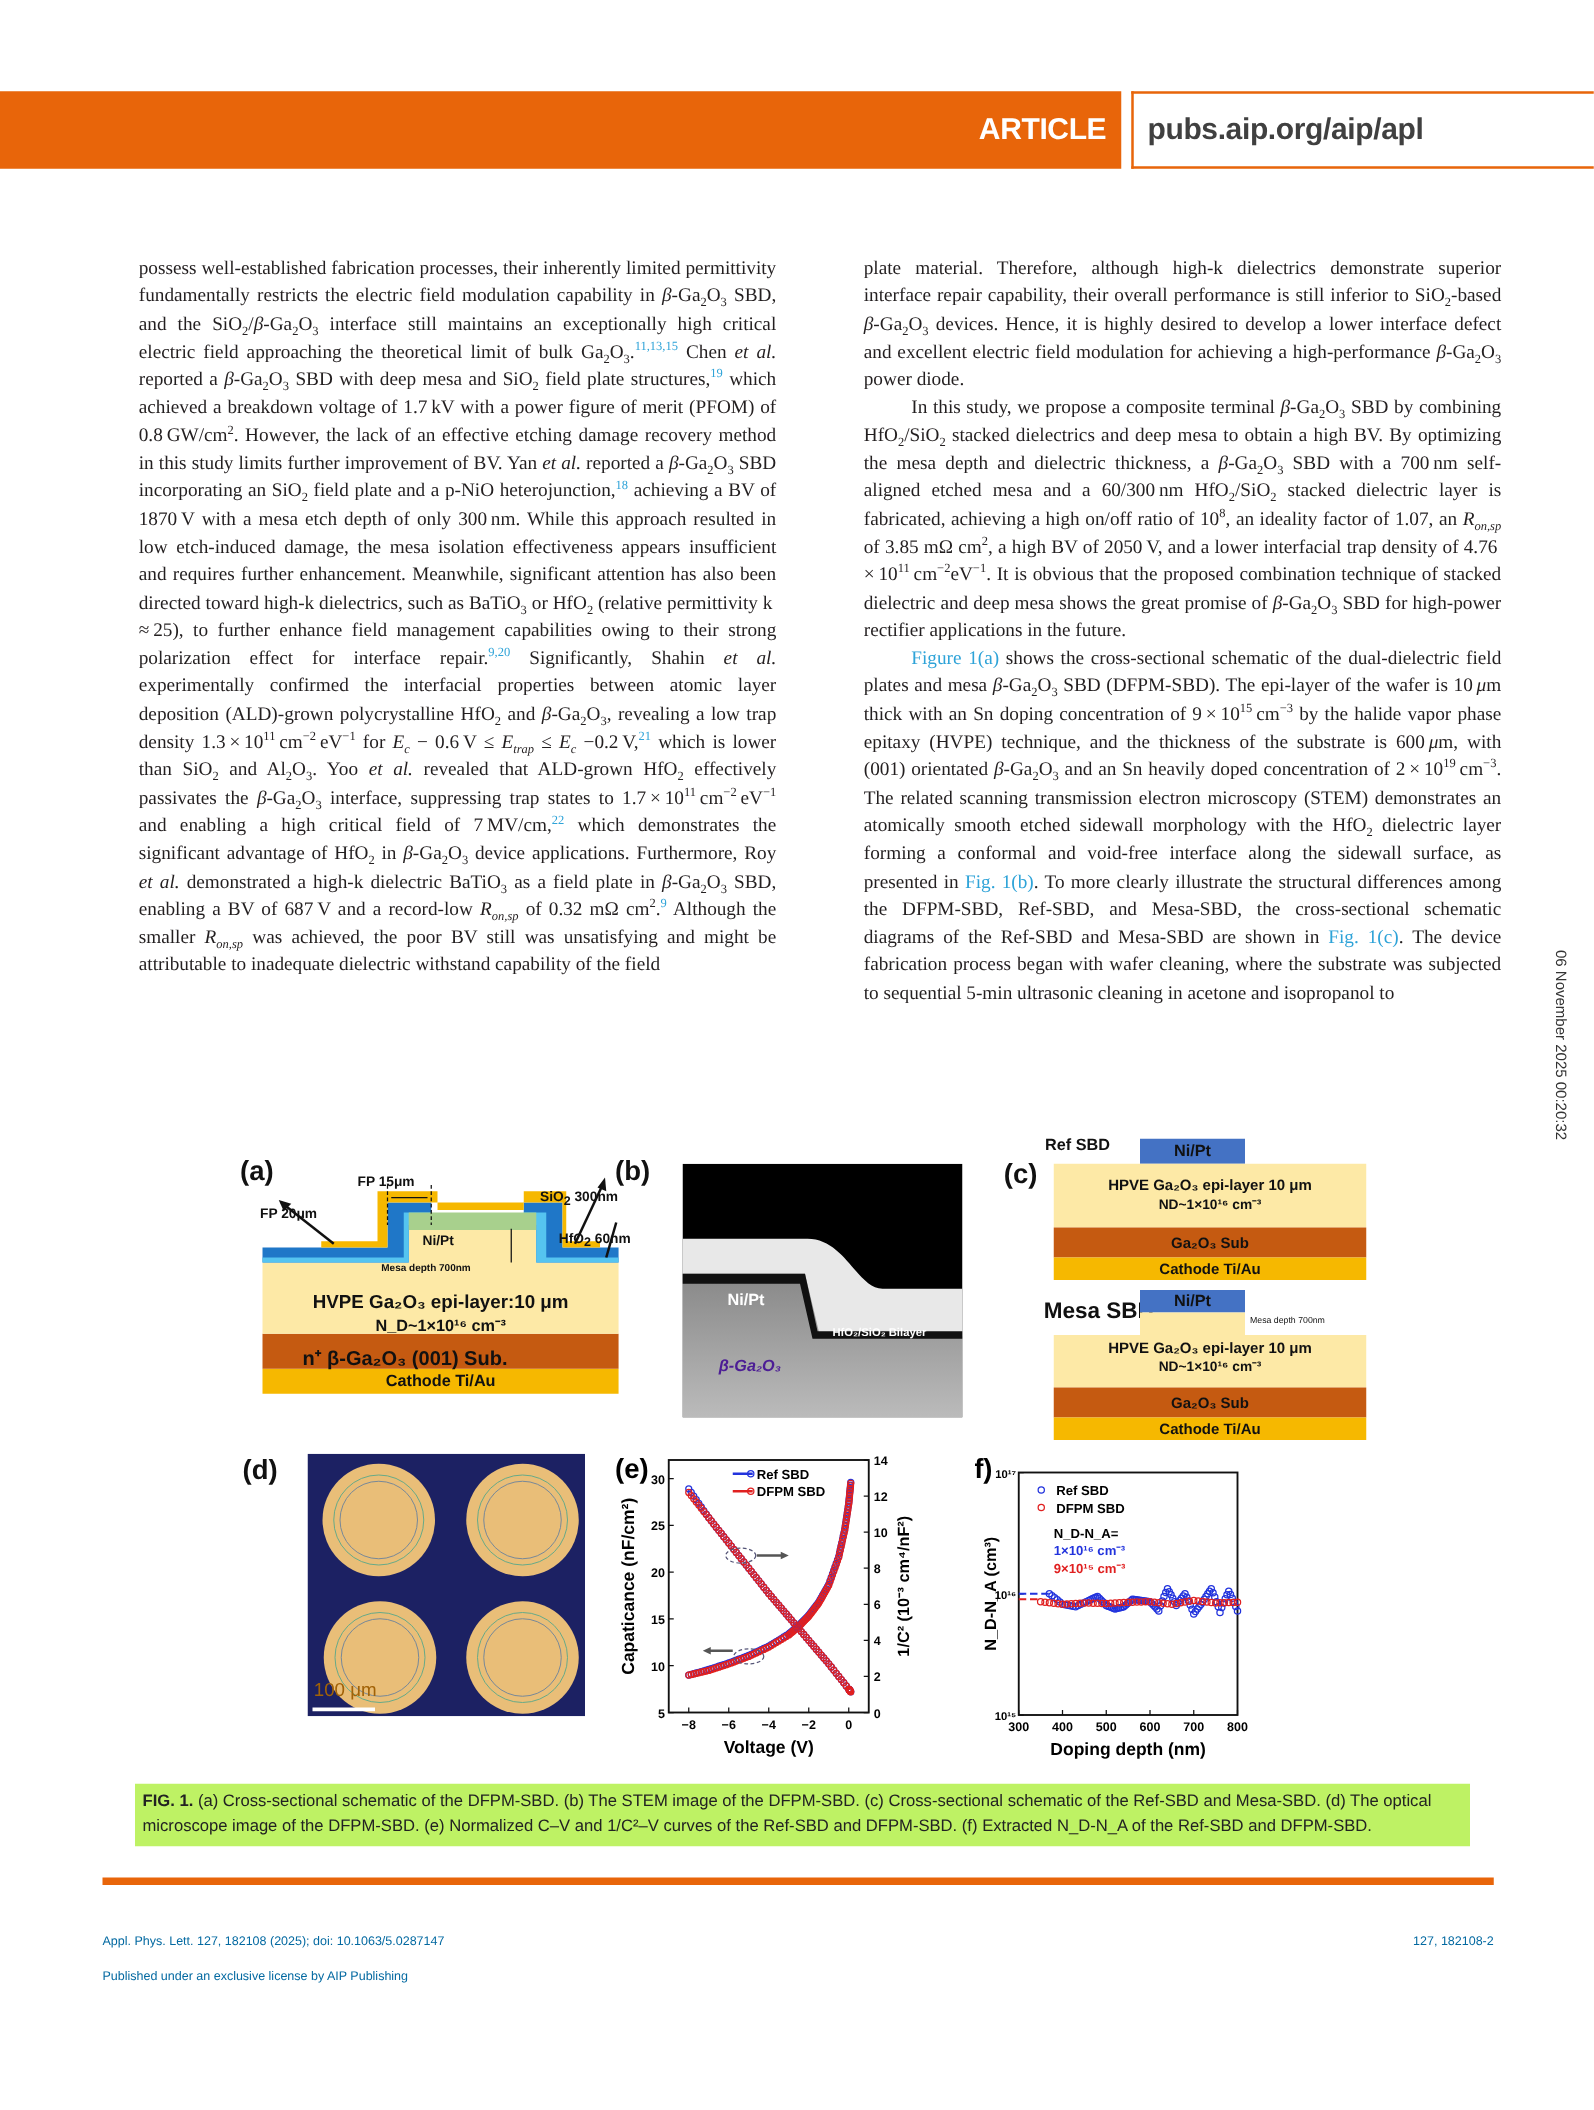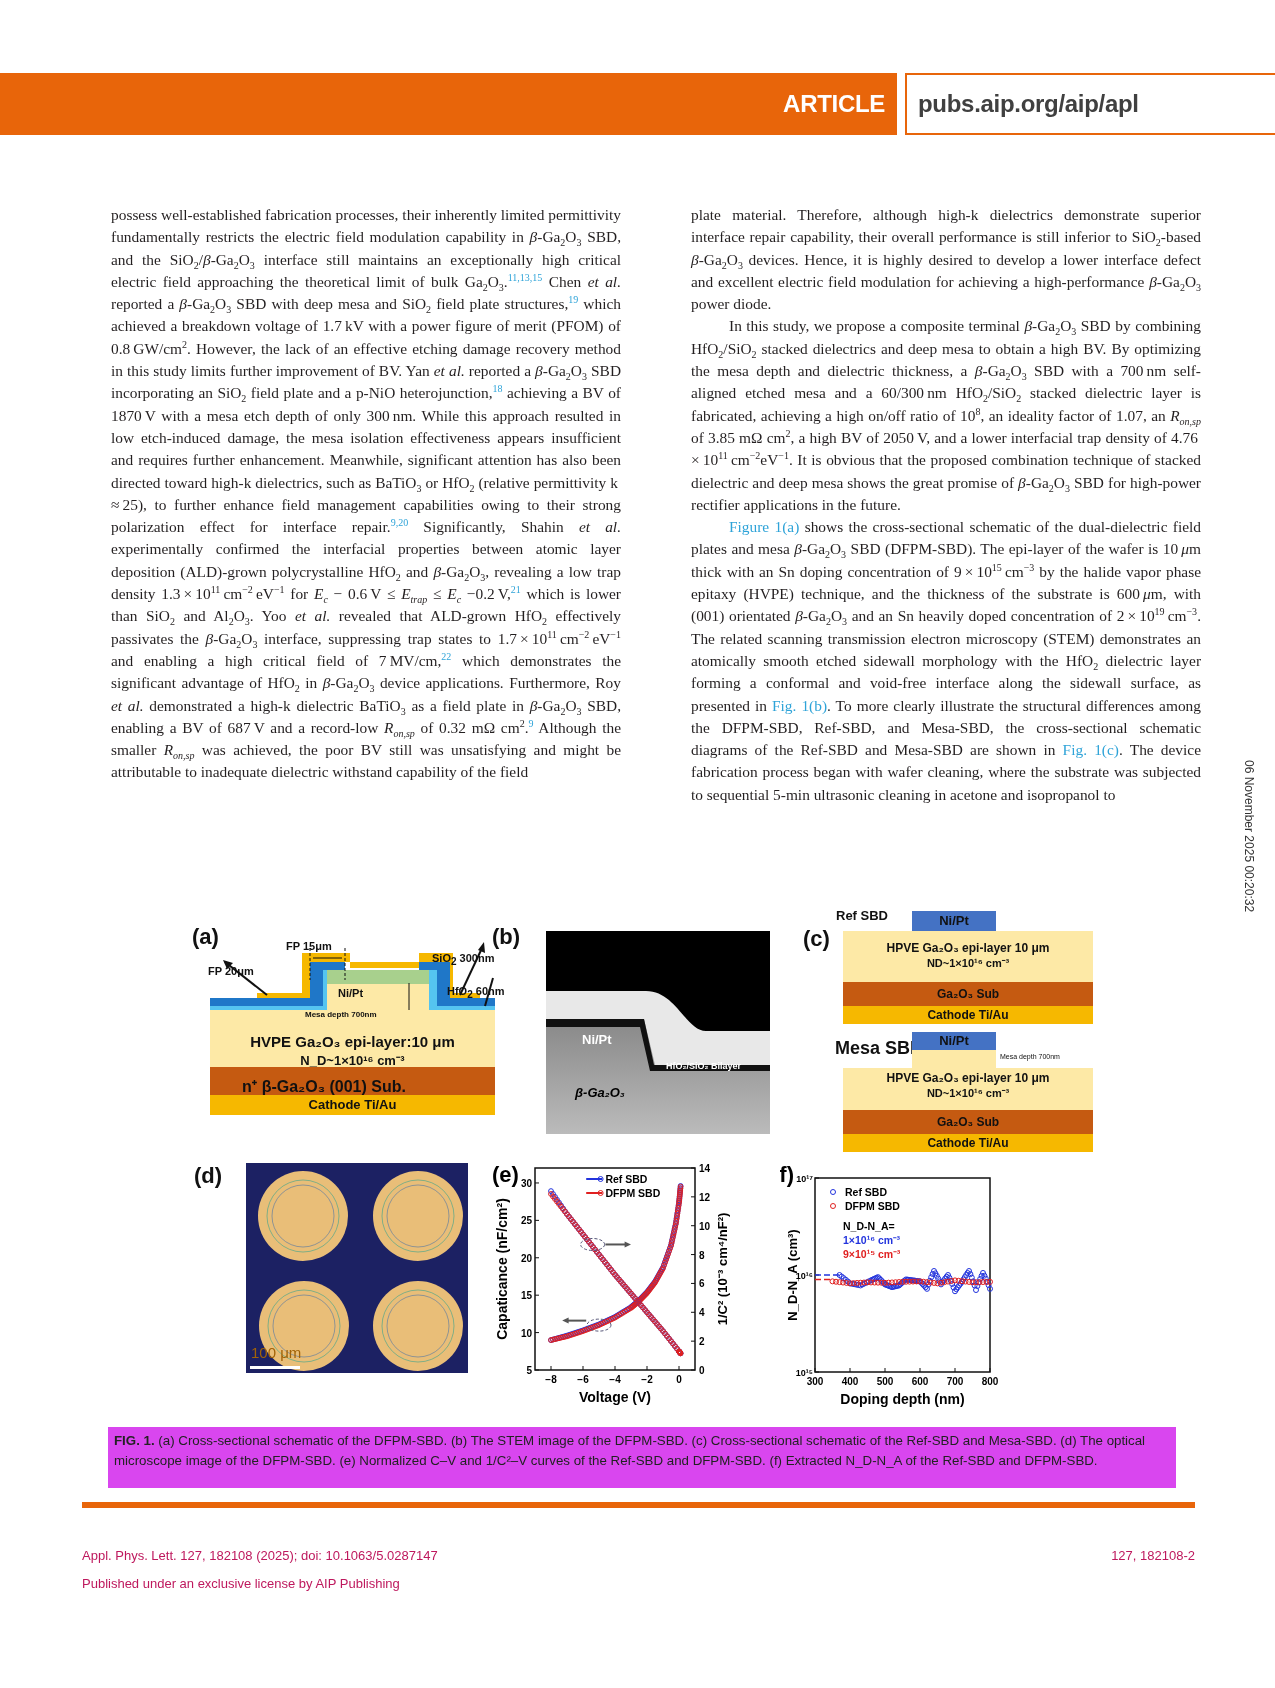--- a/index.html
+++ b/index.html
@@ -16,24 +16,24 @@
   .ref{color:#2ea3d8;font-size:10px;vertical-align:super;line-height:0;}
   .lnk{color:#2ea3d8;}
   sub,sup{font-size:10px;line-height:0;}
   .side-date{position:absolute;left:1242px;top:760px;width:14px;height:180px;}
   .side-date span{position:absolute;left:0;top:0;transform-origin:0 0;transform:translate(14px,0) rotate(90deg);white-space:nowrap;font-family:"Liberation Sans",sans-serif;font-size:12px;color:#333;}
   
   .fig{position:absolute;font-family:"Liberation Sans",sans-serif;}
   .plabel{position:absolute;font-family:"Liberation Sans",sans-serif;font-weight:bold;font-size:22px;color:#111;}
   .lay{position:absolute;text-align:center;font-weight:bold;color:#111;font-family:"Liberation Sans",sans-serif;}
   .small{font-size:11px;font-weight:bold;font-family:"Liberation Sans",sans-serif;position:absolute;color:#111;}
-  .caption{position:absolute;left:108px;top:1427px;width:1068px;height:61px;background:#d946ef;font-family:"Liberation Sans",sans-serif;font-size:13.3px;line-height:20px;color:#222;padding:4px 6px;box-sizing:border-box;}
+  .caption{position:absolute;left:108px;top:1427px;width:1068px;height:50px;background:#bef264;font-family:"Liberation Sans",sans-serif;font-size:13.3px;line-height:20px;color:#222;padding:4px 6px;box-sizing:border-box;}
   .caption b{font-weight:bold;}
   .rule{position:absolute;left:82px;top:1502px;width:1113px;height:6px;background:#e8650a;}
-  .foot{position:absolute;font-family:"Liberation Sans",sans-serif;font-size:13px;color:#be185d;}
+  .foot{position:absolute;font-family:"Liberation Sans",sans-serif;font-size:10px;color:#0369a1;}
 </style>
 </head>
 <body>
 
 <div class="hdr-bar"></div>
 <div class="hdr-article">ARTICLE</div>
 <div class="hdr-box"></div>
 <a class="hdr-url">pubs.aip.org/aip/apl</a>
 
 <div class="side-date">
@@ -100,21 +100,21 @@
         <stop offset="1" stop-color="#bbb"></stop>
       </linearGradient>
   </defs>
   <rect width="224" height="203" fill="#000"></rect>
   <path d="M0,60 L100,60 C130,60 140,100 160,100 L224,100 L224,203 L0,203 Z" fill="#e8e8e8"></path>
   <path d="M0,88 L98,88 L110,138 L224,138 L224,203 L0,203 Z" fill="url(#gb)"></path>
   <path d="M0,88 L98,88 L108,134 L224,134 L224,140 L104,140 L94,96 L0,96 Z" fill="#111"></path>
 </svg>
 <div class="small" style="left:582px;top:1032px;color:#fff;font-size:13px;">Ni/Pt</div>
 <div class="small" style="left:666px;top:1061px;color:#fff;font-size:9px;">HfO₂/SiO₂ Bilayer</div>
-<div class="small" style="left:575px;top:1085px;color:#000000;font-size:13px;font-style:italic;">β-Ga₂O₃</div>
+<div class="small" style="left:575px;top:1085px;color:#4c1d95;font-size:13px;font-style:italic;">β-Ga₂O₃</div>
 
 <div class="plabel" style="left:803px;top:926px;">(c)</div>
 <div class="small" style="left:836px;top:908px;font-size:13px;">Ref SBD</div>
 <div class="lay" style="left:912px;top:911px;width:84px;height:20px;line-height:20px;background:#4472c4;font-size:13px;">Ni/Pt</div>
 <div class="lay" style="left:843px;top:931px;width:250px;height:51px;background:#fde9a6;">
   <div style="font-size:12px;margin-top:10px;">HPVE Ga₂O₃ epi-layer 10 μm</div>
   <div style="font-size:11px;">ND~1×10¹⁶ cm⁻³</div>
 </div>
 <div class="lay" style="left:843px;top:982px;width:250px;height:24px;line-height:24px;background:#c55a11;font-size:12px;">Ga₂O₃ Sub</div>
 <div class="lay" style="left:843px;top:1006px;width:250px;height:18px;line-height:18px;background:#f6b800;font-size:12px;">Cathode Ti/Au</div>

